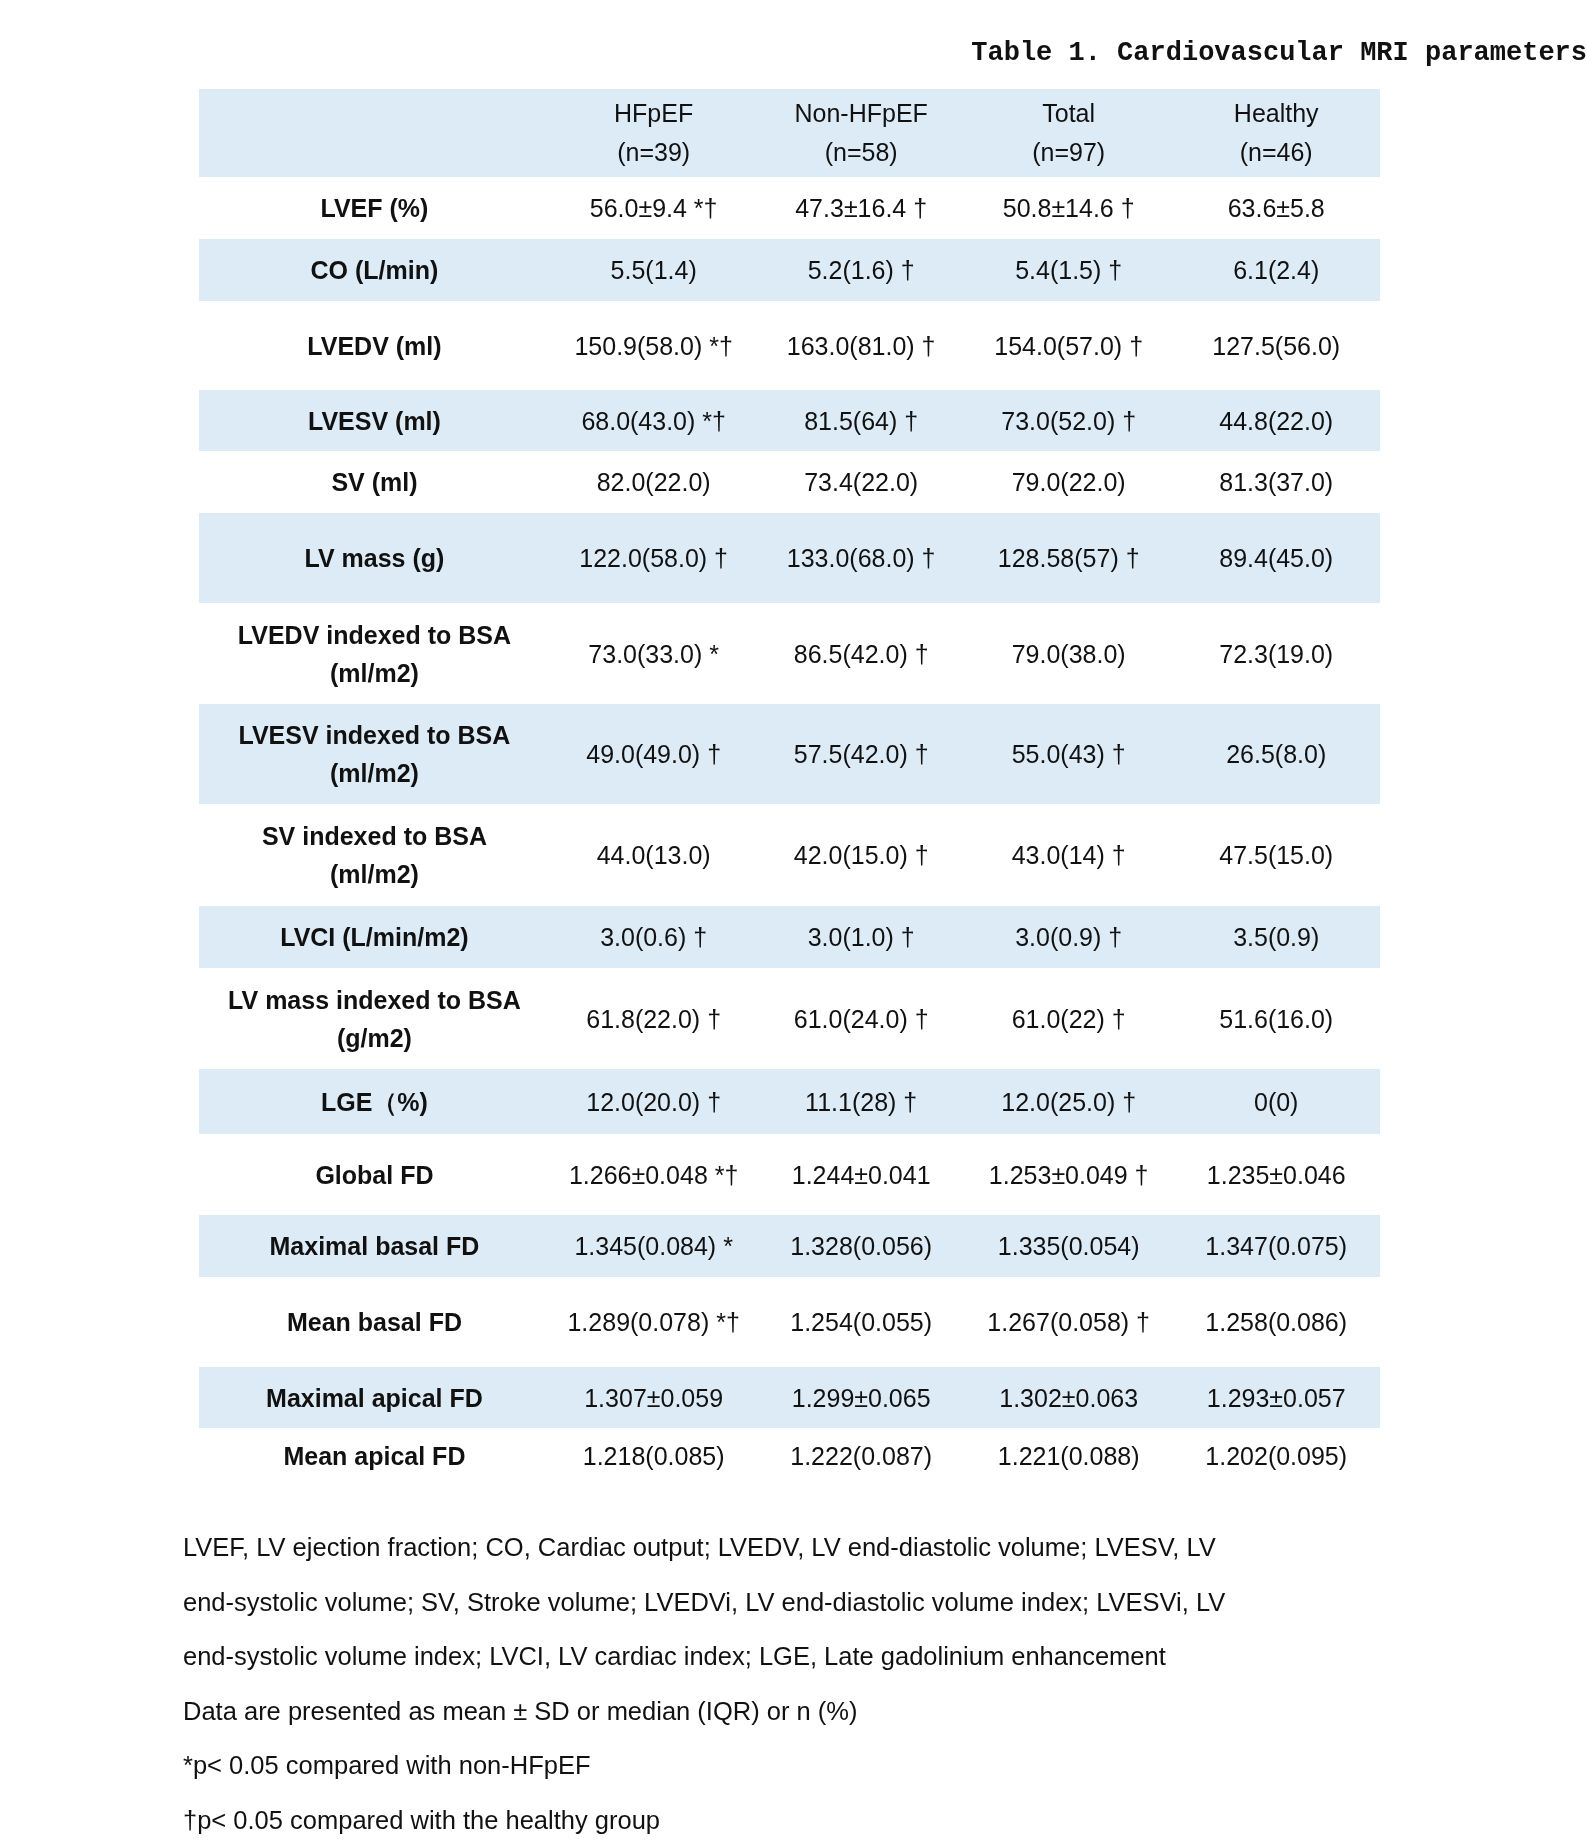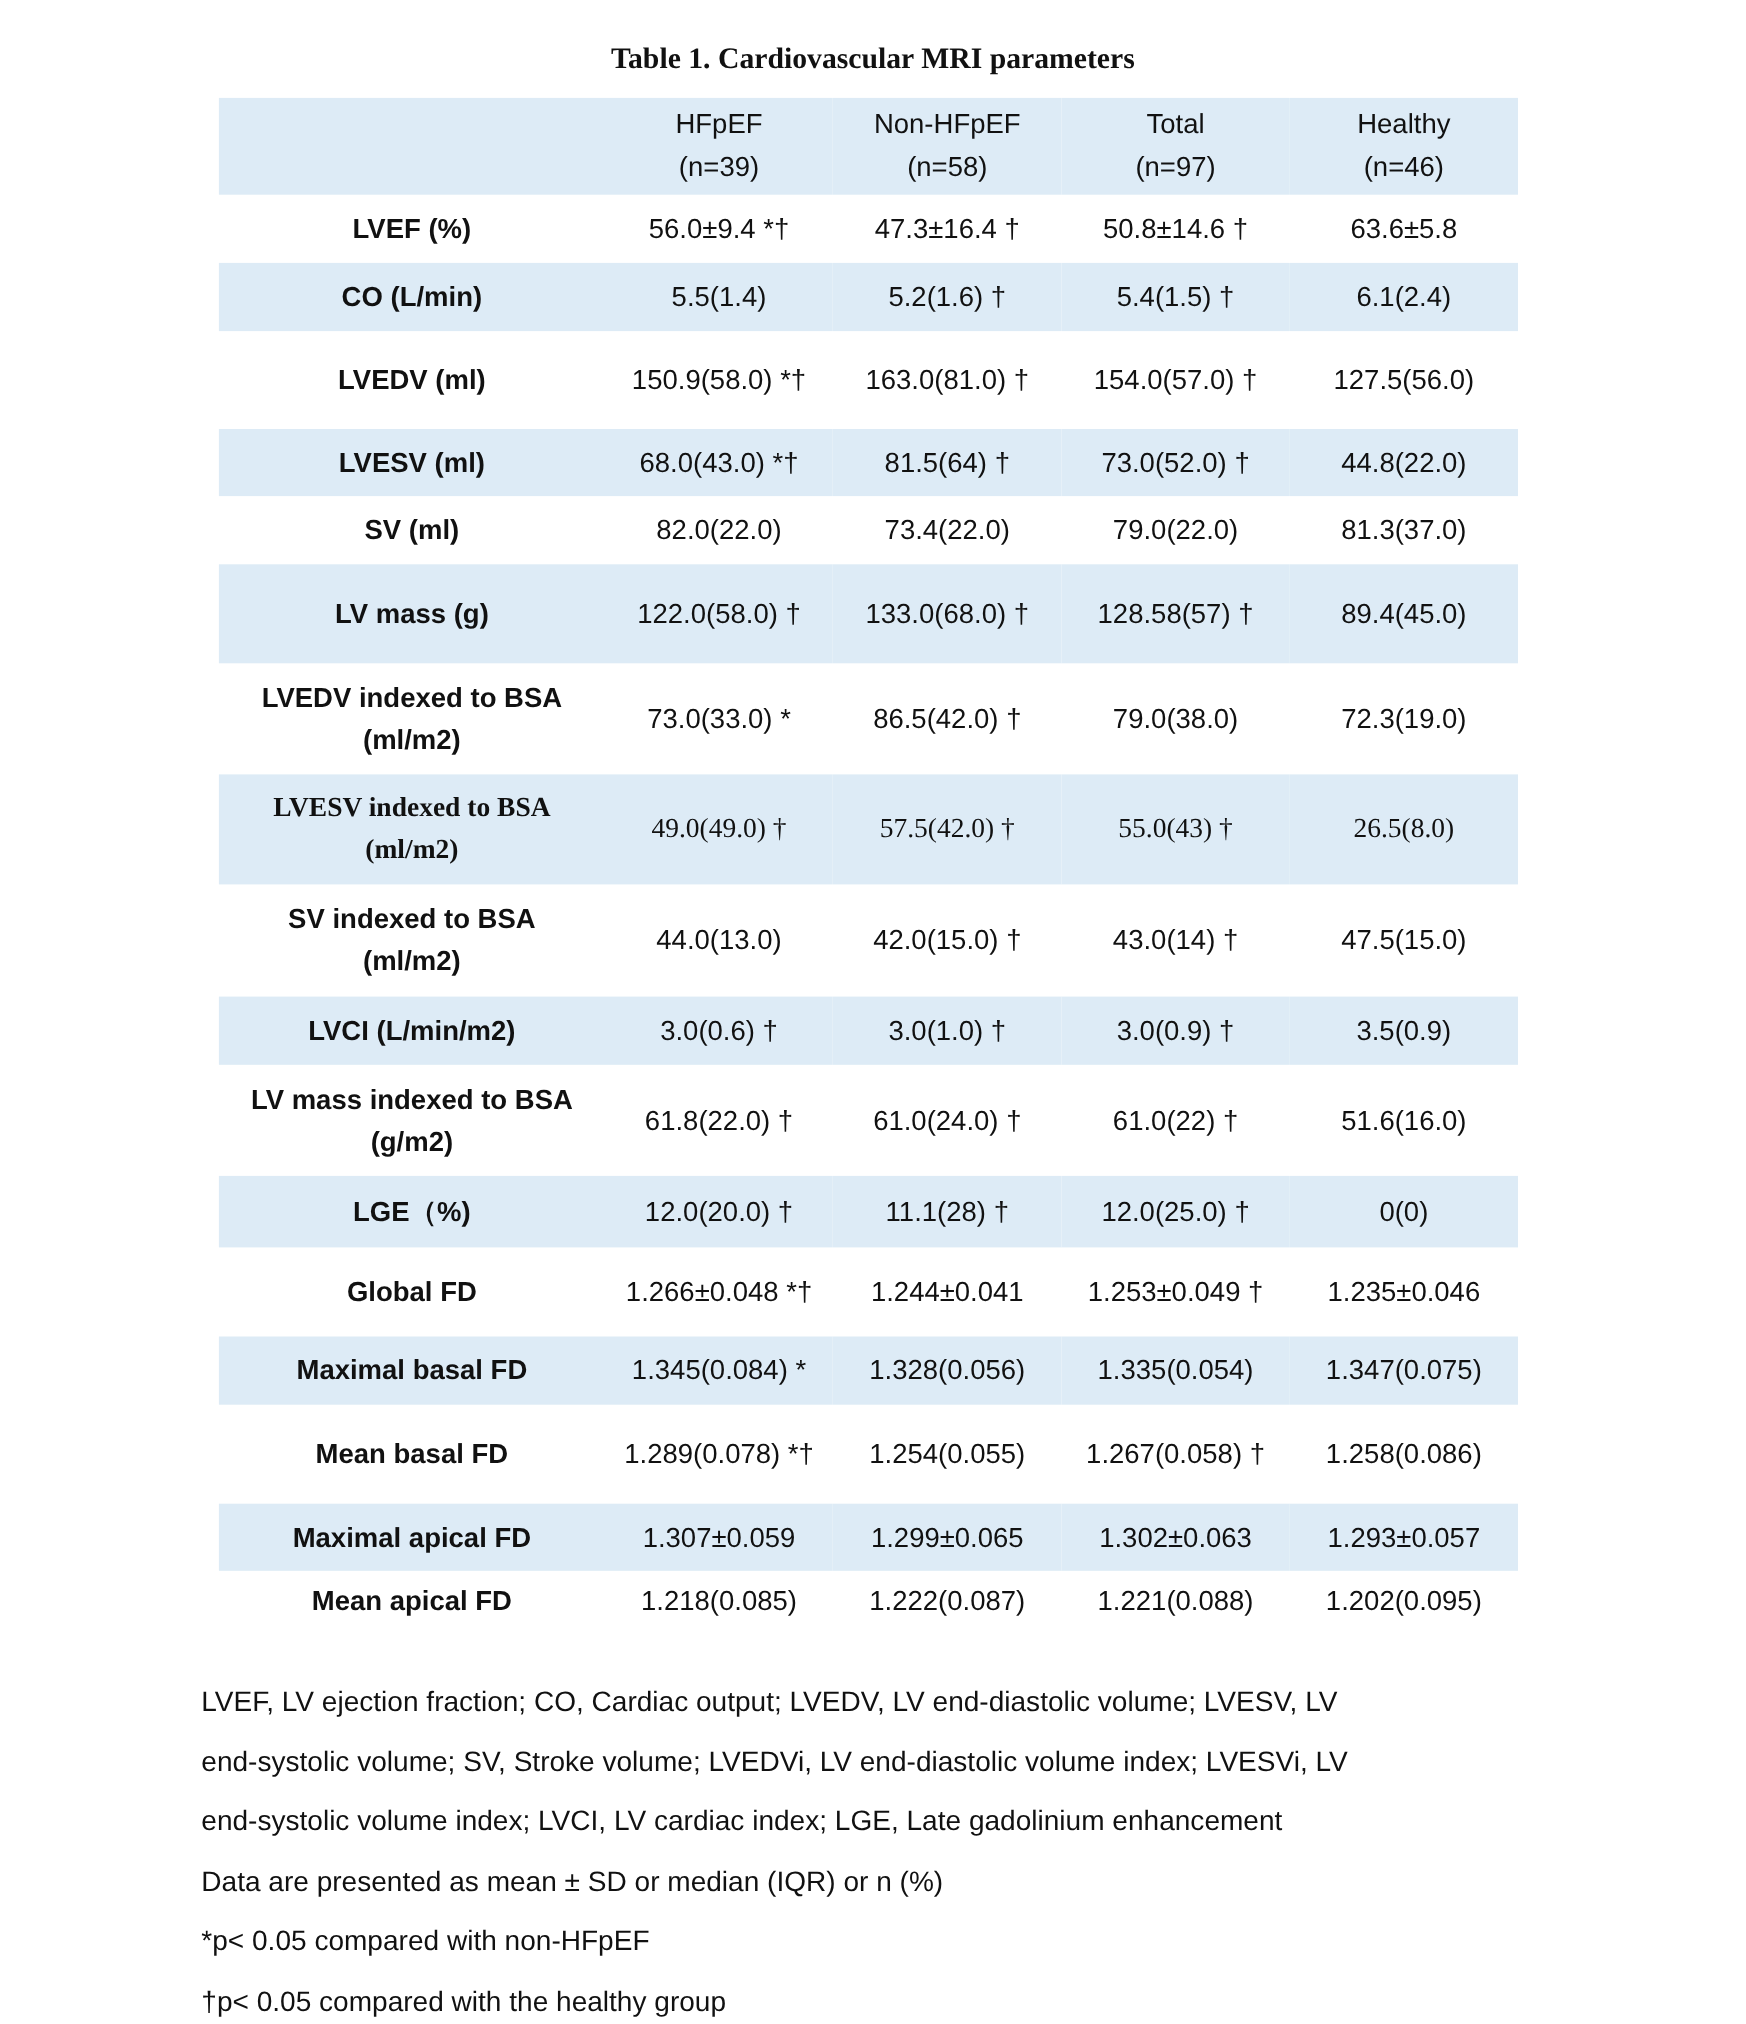--- a/index.html
+++ b/index.html
@@ -1,18 +1,18 @@
 <!DOCTYPE html>
 <html><head>
 <meta charset="utf-8">
 <style>
   html,body{margin:0;padding:0;background:#ffffff;}
   body{width:1587px;height:1840px;position:relative;overflow:hidden;color:#111;}
-  .title{position:absolute;left:0;width:1587px;top:38px;text-align:center;
-    font-family:Liberation Serif, serif;font-weight:bold;font-size:27px;}
+  .title{position:absolute;left:0;width:1587px;top:38px;text-align:right;
+    font-family:Liberation Mono, monospace;font-weight:bold;font-size:27px;}
   table{position:absolute;left:199px;top:89px;width:1181px;border-collapse:collapse;
     font-family:"Liberation Sans",sans-serif;font-size:25px;}
   td{padding:0;text-align:center;vertical-align:middle;}
   td.lab{font-weight:bold;width:350px;line-height:38px;}
   td.v{width:207px;line-height:38px;}
   tr.band td{background:#ddebf6;}
   tr.hdr td{line-height:39px;}
   .foot{position:absolute;left:183px;top:1513px;font-family:"Liberation Sans",sans-serif;font-size:25.5px;line-height:39.5px;}
   .foot div{white-space:nowrap;margin-top:15px;}
 </style>
@@ -99,21 +99,21 @@
       <tr style="height: 101px;">
         <td class="lab">
           <div>LVEDV indexed to BSA</div>
           <div>(ml/m2)</div>
         </td>
         <td class="v">73.0(33.0) *</td>
         <td class="v">86.5(42.0) †</td>
         <td class="v">79.0(38.0)</td>
         <td class="v">72.3(19.0)</td>
       </tr>
-      <tr class="band" style="height: 100px; font-family: Liberation Serif, serif;">
+      <tr class="band" style="height: 100px;">
         <td class="lab">
           <div>LVESV indexed to BSA</div>
           <div>(ml/m2)</div>
         </td>
         <td class="v">49.0(49.0) †</td>
         <td class="v">57.5(42.0) †</td>
         <td class="v">55.0(43) †</td>
         <td class="v">26.5(8.0)</td>
       </tr>
       <tr style="height: 102px;">

